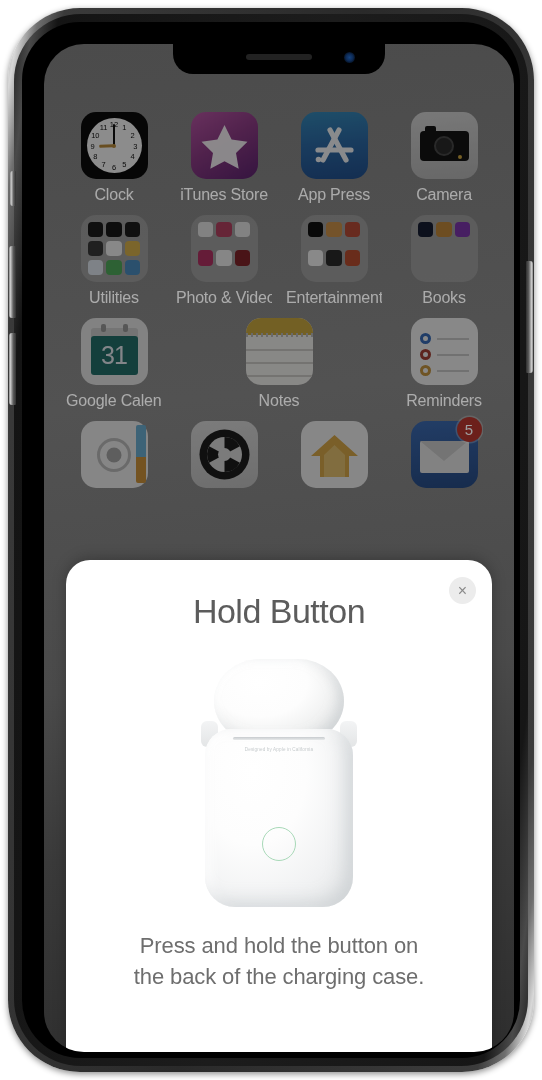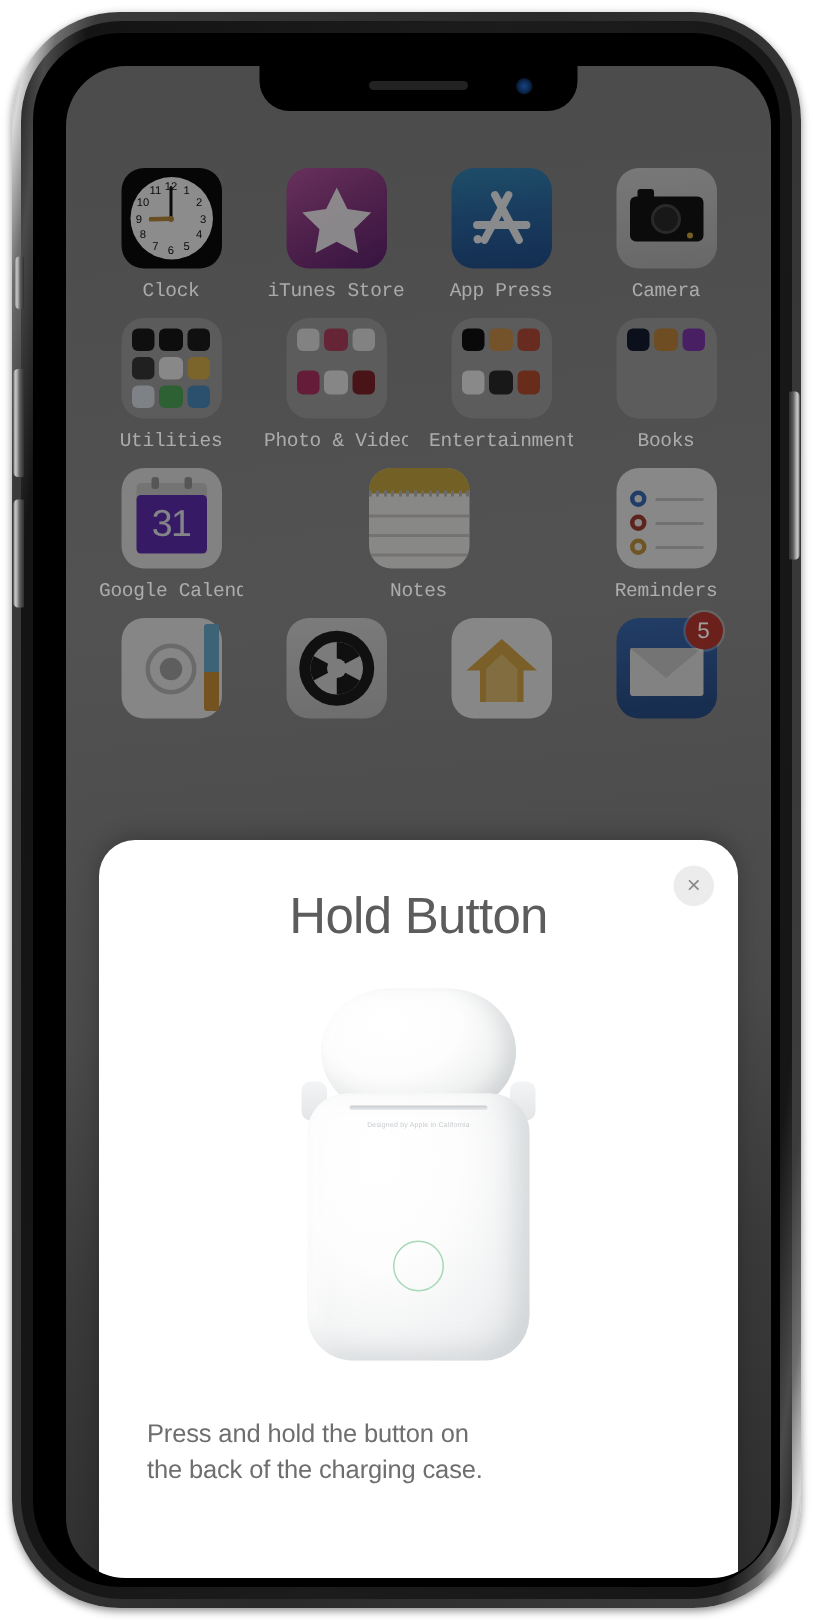--- a/index.html
+++ b/index.html
@@ -98,26 +98,25 @@
   .app { width: 96px; text-align: center; }
   .app-tile {
     width: 67px; height: 67px;
     margin: 0 auto 7px auto;
     border-radius: 15px;
     position: relative;
     overflow: hidden;
     filter: brightness(.56) saturate(.75);
   }
   .app-label {
-    font-size: 13px;
+    font-size: 16px;
     color: rgba(255,255,255,.52);
     letter-spacing: -.2px;
     white-space: nowrap;
     overflow: hidden;
-    font-family: Liberation Mono, monospace;
   }
   .app-wrap { position: relative; width: 67px; height: 67px; margin: 0 auto 7px auto; }
 
   
   .folder {
     background: rgba(215,215,215,.30);
     display: grid;
     grid-template-columns: repeat(3, 1fr);
     grid-auto-rows: 1fr;
     gap: 3.5px;
@@ -166,21 +165,21 @@
     width:20px; height:20px; border-radius:50%;
     background:#2a2a2a; border:2.5px solid #4a4a4a;
   }
   .cam-bump { position:absolute; left:14px; top:14px; width:11px; height:6px; background:#141414; border-radius:2px 2px 0 0;}
   .cam-flash { position:absolute; right:7px; top:24px; width:4px;height:4px;border-radius:50%;background:#e0a91d;}
 
   
   .gcal-bg { background: #e8e8e8; }
   .gcal-inner {
     position:absolute; left:10px; top:10px; right:10px; bottom:10px;
-    background:#6d28d9; border-radius:3px;
+    background:#0f766e; border-radius:3px;
     display:flex; align-items:center; justify-content:center;
     color:#e9eef8; font-size:25px; letter-spacing:-1px;
   }
   .gcal-bar { position:absolute; left:10px; top:10px; right:10px; height:11px; background:#cfcfcf; border-radius:3px 3px 0 0;}
   .gcal-ring { position:absolute; top:6px; width:5px; height:8px; background:#9a9a9a; border-radius:2px;}
 
   
   .notes-bg { background:#f4f2ef; }
   .notes-top { position:absolute; left:0; top:0; right:0; height:17px; background:#d8ab1c; }
   .notes-perf { position:absolute; left:0; top:15px; right:0; height:4px;
@@ -306,22 +305,22 @@
     width:34px; height:34px;
     border-radius:50%;
     border: 1.6px solid #a8d9b8;
     background: transparent;
     cursor:pointer;
   }
   #modal-caption {
     position: absolute;
     left: 0; right: 0;
     bottom: 60px;
-    text-align:left;
-    font-size:17px;
+    text-align:center;
+    font-size:22px;
     line-height:1.42;
     color:#6e6e6e;
     letter-spacing:-.1px;
     padding: 0 32px;
   }
 </style>
 </head>
 <body>
 
 <div id="phone-frame">

